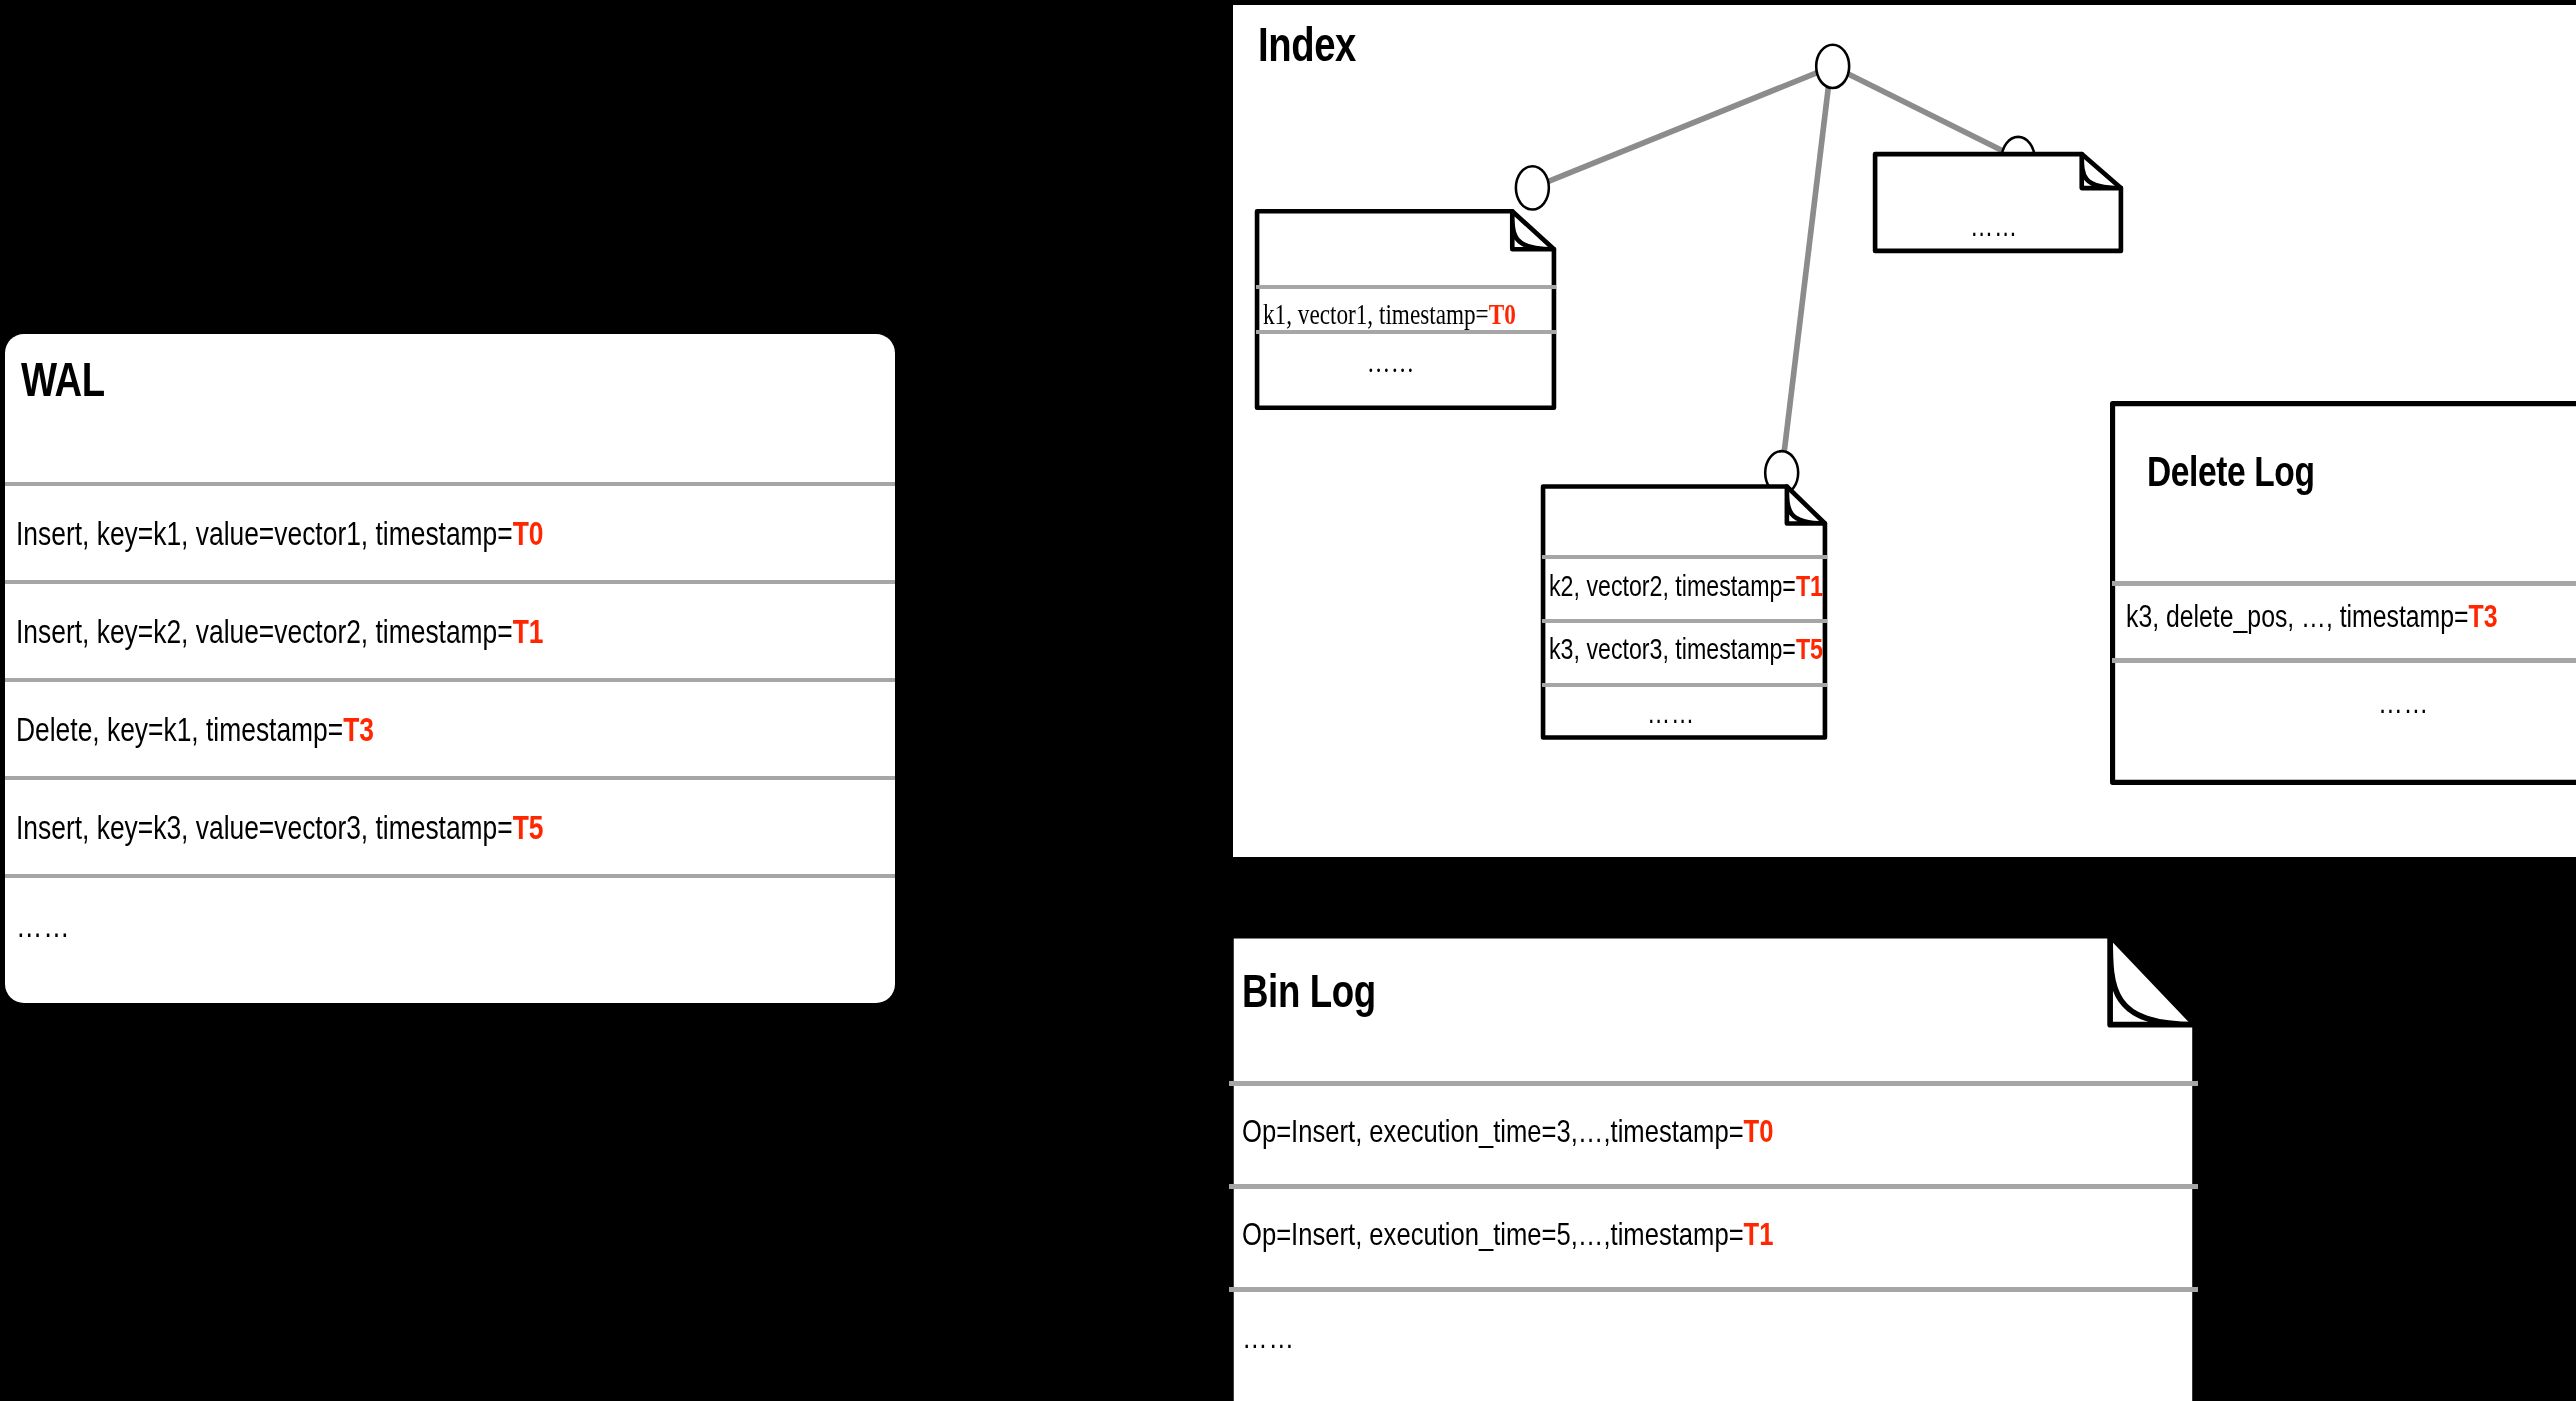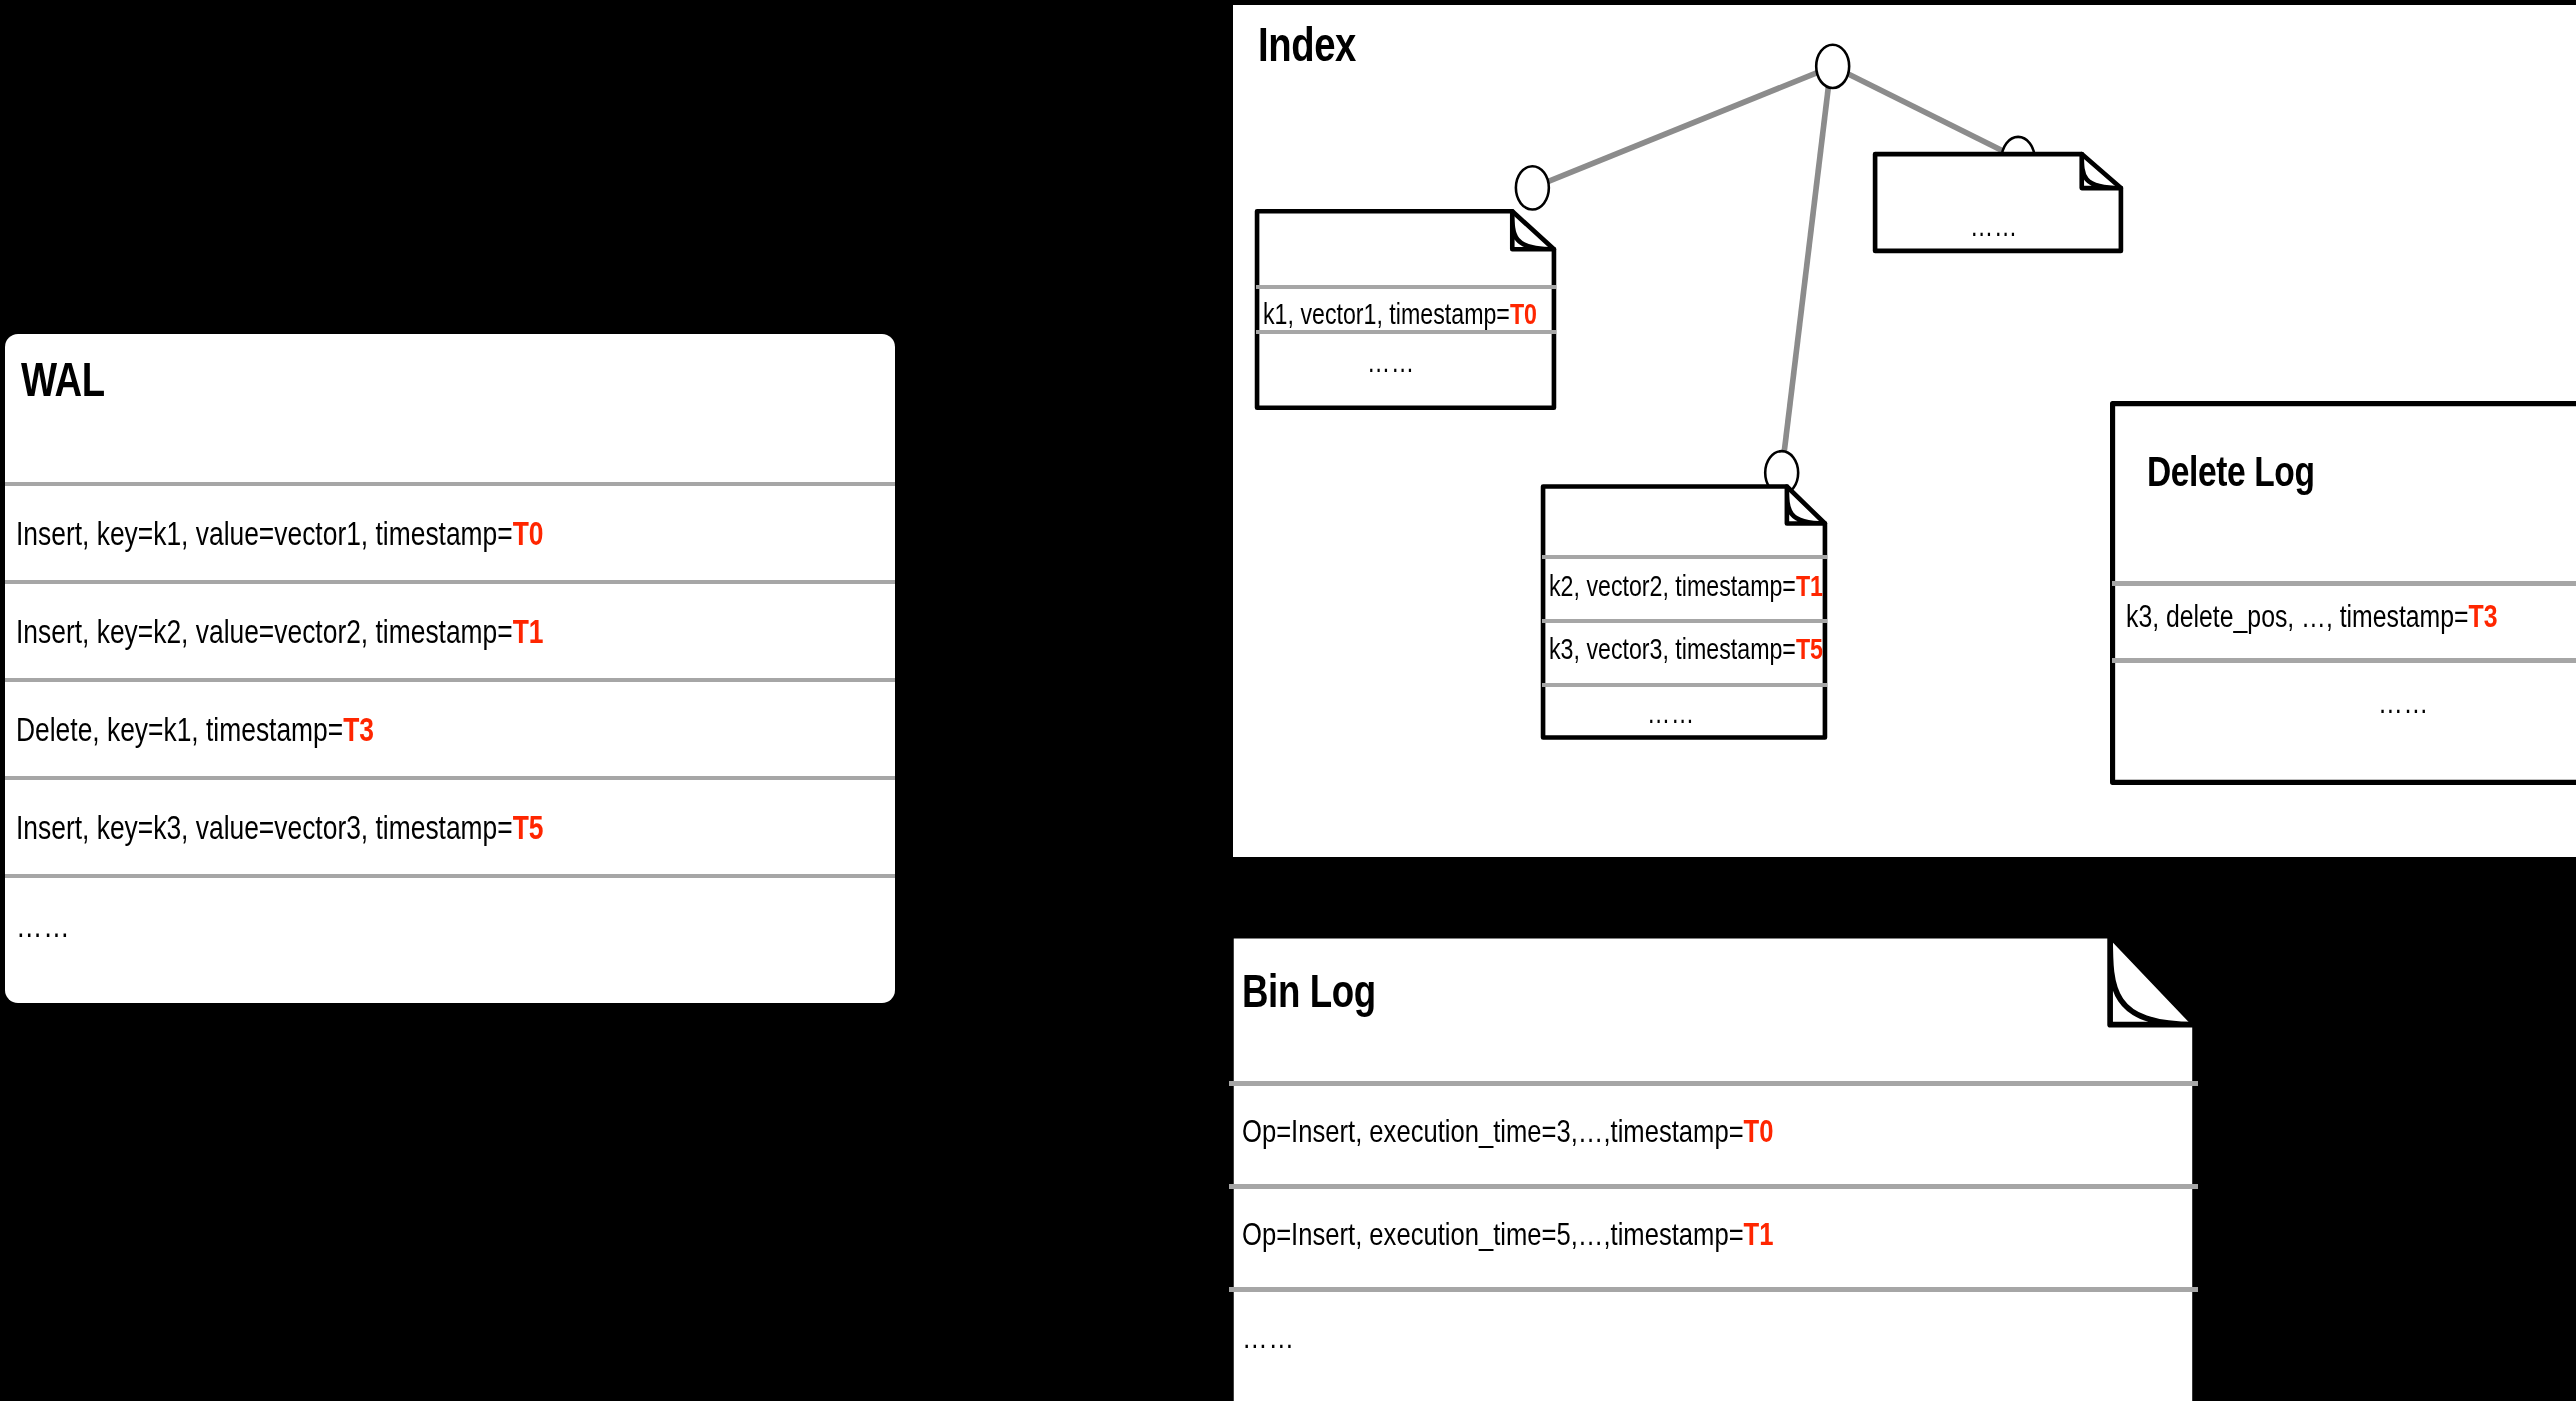--- a/index.html
+++ b/index.html
@@ -1,21 +1,21 @@
 <!DOCTYPE html>
 <html style="font-size:8.2px"><head>
 <meta charset="utf-8">
 <style>
   html,body{margin:0;padding:0;background:#000;}
   body{width:2817px;height:1402px;position:relative;overflow:hidden;
        font-family:"Liberation Sans","DejaVu Sans",sans-serif;}
 
   
   .panel{position:absolute;background:#fff;box-sizing:border-box;}
-  .rounded{border-radius:13px;}
+  .rounded{border-radius:19px;}
 
   
   .title{position:absolute;font-weight:bold;color:#000;white-space:nowrap;
          transform:scaleX(0.78);transform-origin:left center;letter-spacing:-0.5px;}
 
   
   .sep{position:absolute;background:#a6a6a6;}
 
   
   .row-text{position:absolute;white-space:nowrap;color:#000;
@@ -70,21 +70,21 @@
       <line x1="1160" y1="123" x2="1065" y2="908"></line>
     </g>
     <g fill="#ffffff" stroke="#000000" stroke-width="5">
       <ellipse cx="1164" cy="119" rx="32" ry="42"></ellipse>
       <ellipse cx="581" cy="355" rx="32" ry="42"></ellipse>
       <ellipse cx="1524" cy="298" rx="32" ry="42"></ellipse>
       <ellipse cx="1065" cy="908" rx="32" ry="42"></ellipse>
     </g>
   </svg>
 
-  <div class="doc" style="left:21.6px;top:204px;width:301px;height:239px;">
+  <div class="doc" style="left:21.6px;top:204px;width:301px;height:239px;font-family:Liberation Serif, serif;">
     <svg width="301" height="201" viewBox="0 0 585 390">
       <path d="M4,4 H500 L581,78 V386 H4 Z" fill="#ffffff" stroke="#000000" stroke-width="9" stroke-linejoin="round"></path>
       <path d="M500,4 C500,52 500,78 581,78 L500,78 Z" fill="#ffffff" stroke="#000000" stroke-width="9" stroke-linejoin="round"></path>
     </svg>
     <div class="sep" style="left:1px;top:76px;width:300px;height:4.6px;"></div>
     <div class="sep" style="left:1px;top:121px;width:300px;height:4.6px;"></div>
     <div class="row-text" style="left:8.2px;top:89px;font-size:29px;">
       <span>k1, vector1, timestamp=</span><span class="ts" style="color:#ff2600;">T0</span>
     </div>
     <div class="dots" style="left:112px;top:137px;font-size:29px;">……</div>

